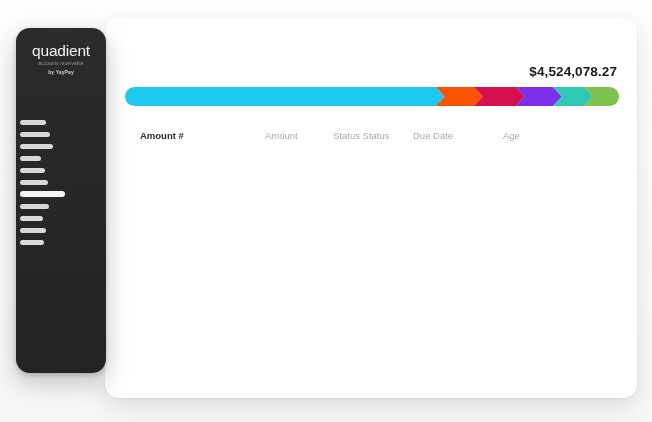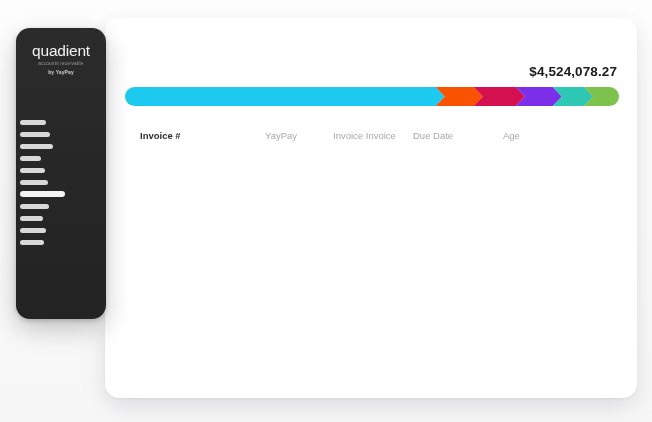--- a/index.html
+++ b/index.html
@@ -46,21 +46,21 @@
       0 6px 18px rgba(16,24,40,0.07),
       0 14px 34px rgba(16,24,40,0.05);
   }
 
   
   .sidebar {
     position: absolute;
     left: 16px;
     top: 28px;
     width: 90px;
-    height: 291px;
+    height: 345px;
     background: #262626;
     background-image: linear-gradient(180deg, #2b2b2b 0%, #232323 100%);
     border-radius: 14px;
     box-shadow:
       0 2px 5px rgba(0,0,0,0.18),
       0 10px 26px rgba(0,0,0,0.22);
     overflow: hidden;
   }
 
   .brand {
@@ -242,22 +242,22 @@
         <path d="M 9.5 0 L 310.72600000000006 0 L 319.72600000000006 9.5 L 310.72600000000006 19 L 9.5 19 A 9.5 9.5 0 0 1 9.5 0 Z" fill="#1ec9f0"></path>
         <path d="M 310.72600000000006 0 L 348.764 0 L 357.764 9.5 L 348.764 19 L 310.72600000000006 19 L 319.72600000000006 9.5 Z" fill="#f95201"></path>
         <path d="M 348.764 0 L 390.754 0 L 399.754 9.5 L 390.754 19 L 348.764 19 L 357.764 9.5 Z" fill="#d5104f"></path>
         <path d="M 390.754 0 L 427.80400000000003 0 L 436.80400000000003 9.5 L 427.80400000000003 19 L 390.754 19 L 399.754 9.5 Z" fill="#7b2fe8"></path>
         <path d="M 427.80400000000003 0 L 458.92600000000004 0 L 467.92600000000004 9.5 L 458.92600000000004 19 L 427.80400000000003 19 L 436.80400000000003 9.5 Z" fill="#2ec8b4"></path>
         <path d="M 458.92600000000004 0 L 484.5 0 A 9.5 9.5 0 0 1 484.5 19 L 458.92600000000004 19 L 467.92600000000004 9.5 Z" fill="#7cc24c"></path>
       </svg>
   </div>
 
   <div class="table-head" id="table-head">
-      <div class="th primary" style="left: 35px;">Invoice #</div>
-      <div class="th" style="left: 160px;">YayPay</div>
-      <div class="th" style="left: 228px;">Invoice Invoice</div>
+      <div class="th primary" style="left: 35px;">Amount #</div>
+      <div class="th" style="left: 160px;">Amount</div>
+      <div class="th" style="left: 228px;">Status Status</div>
       <div class="th" style="left: 308px;">Due Date</div>
       <div class="th" style="left: 398px;">Age</div>
     </div>
 
   <div class="table-body"></div>
 
 </div>
 
 </body></html>

